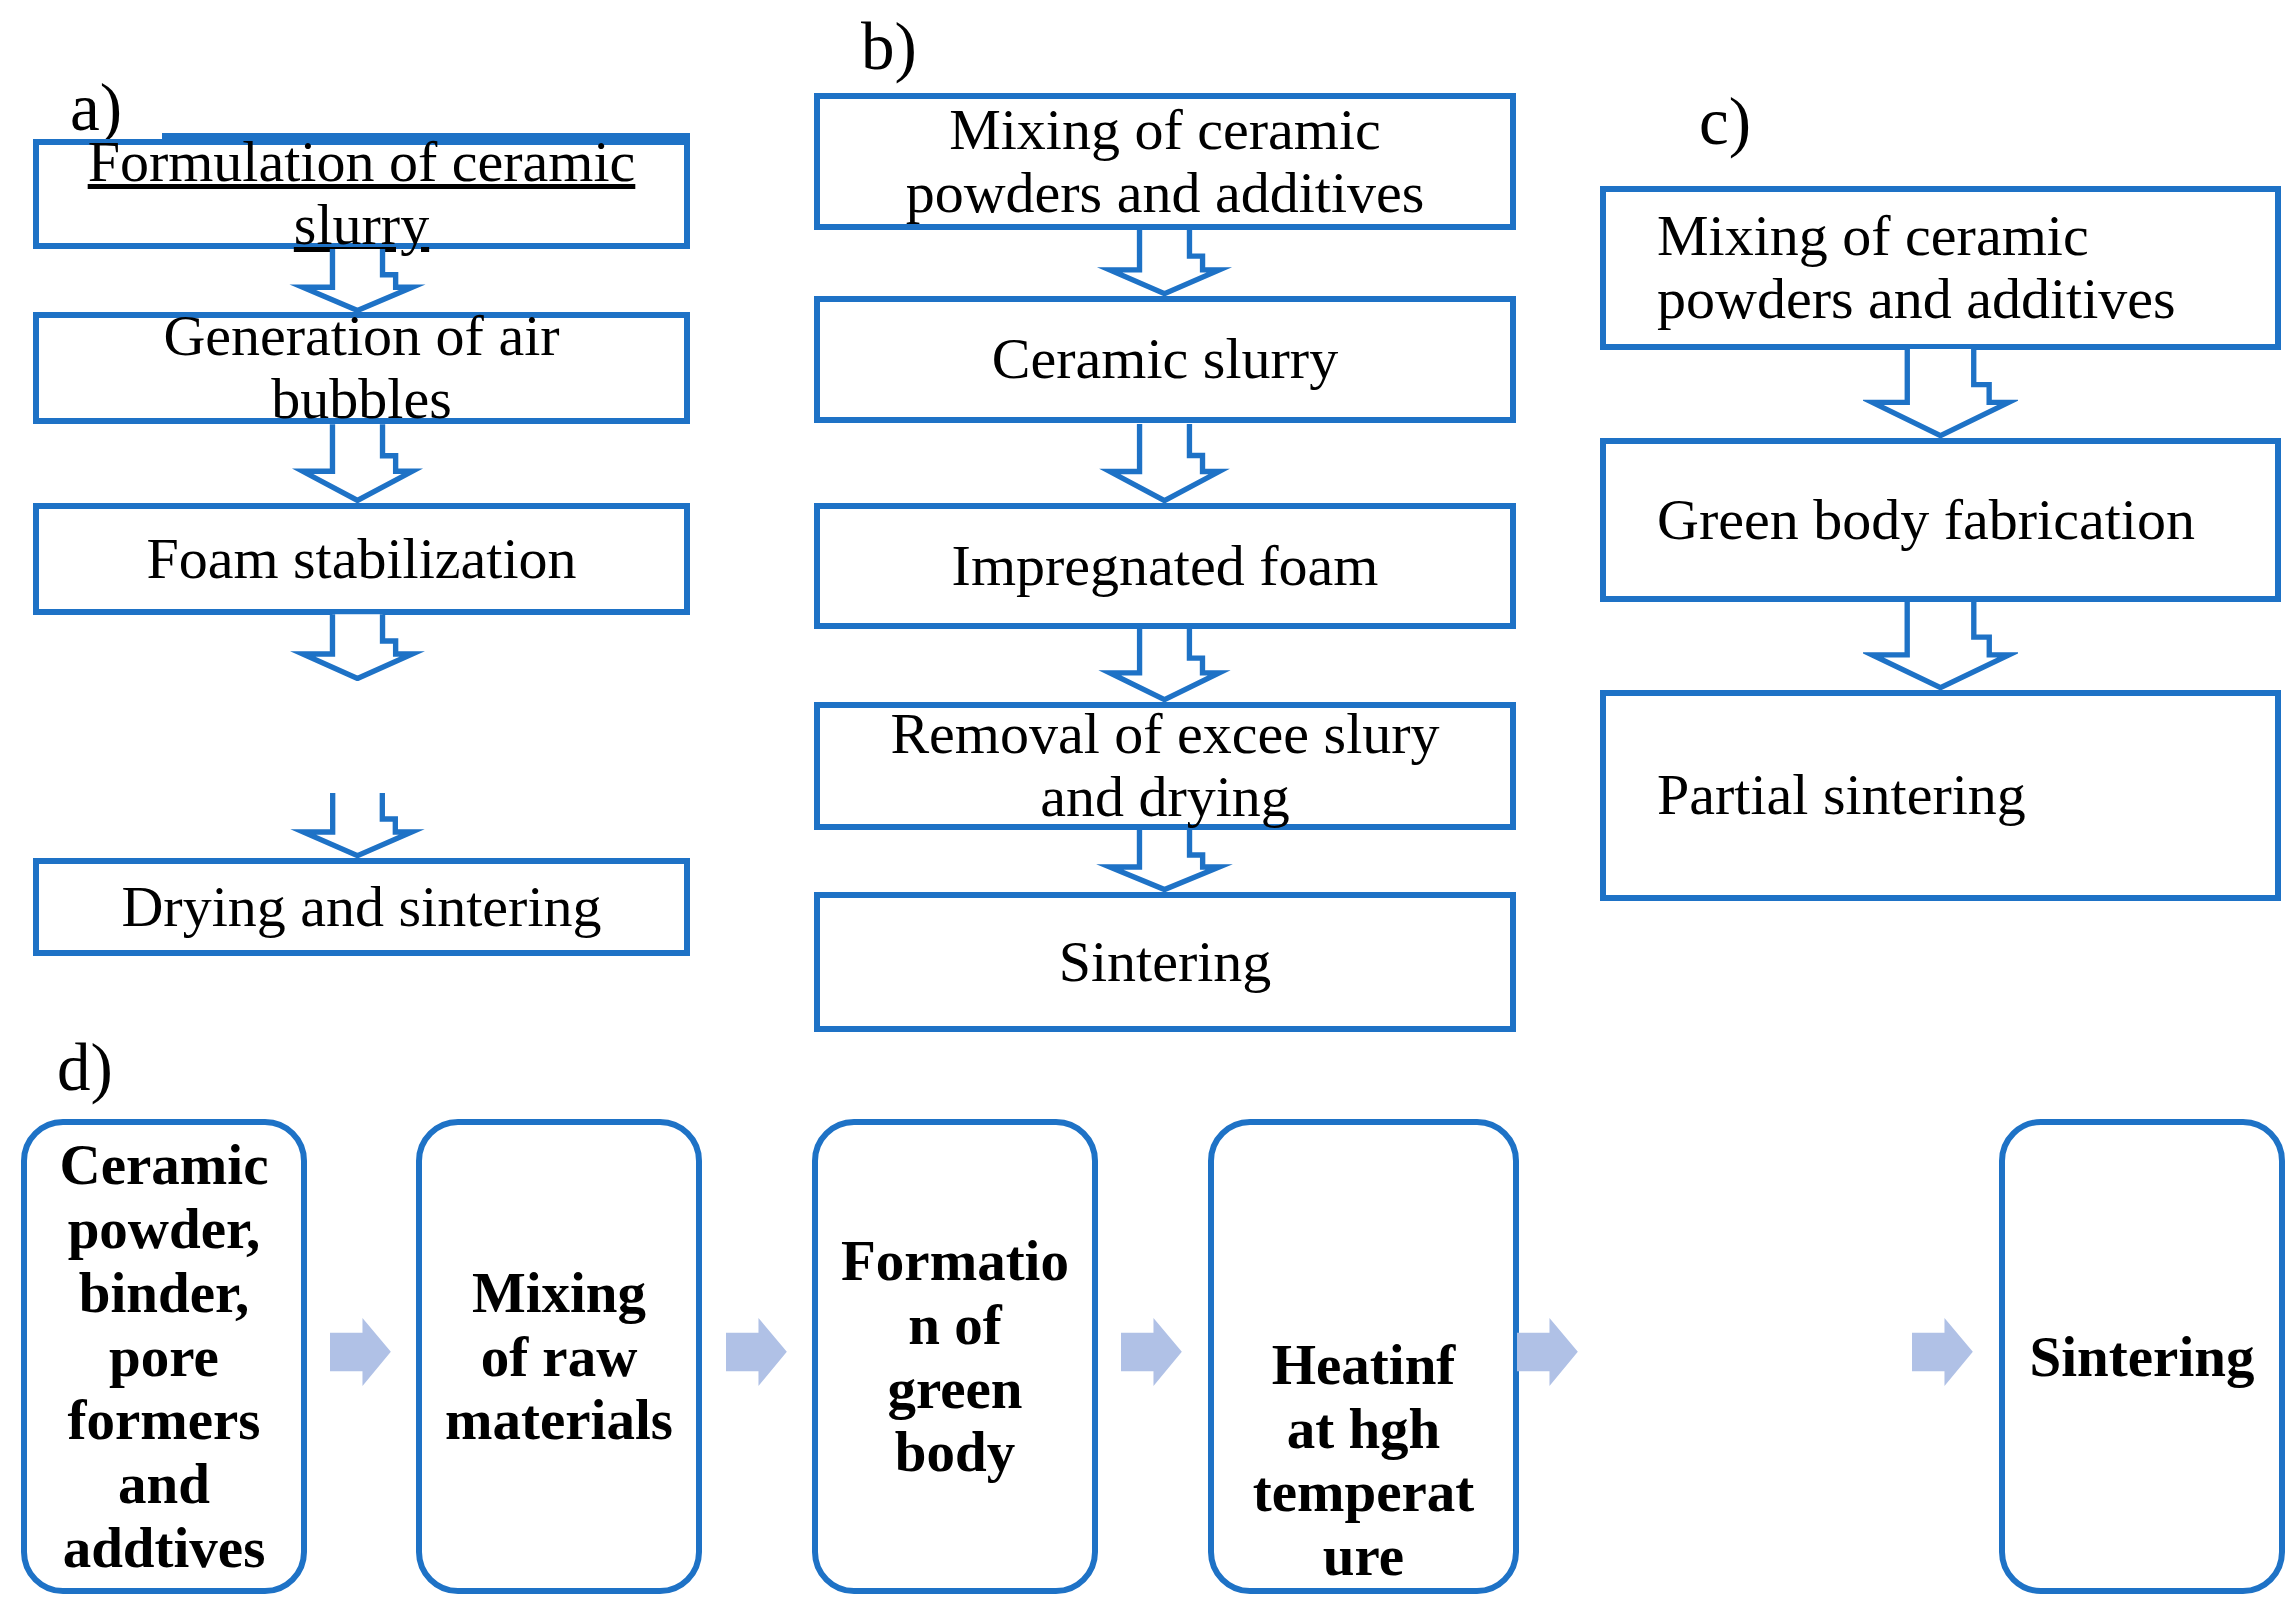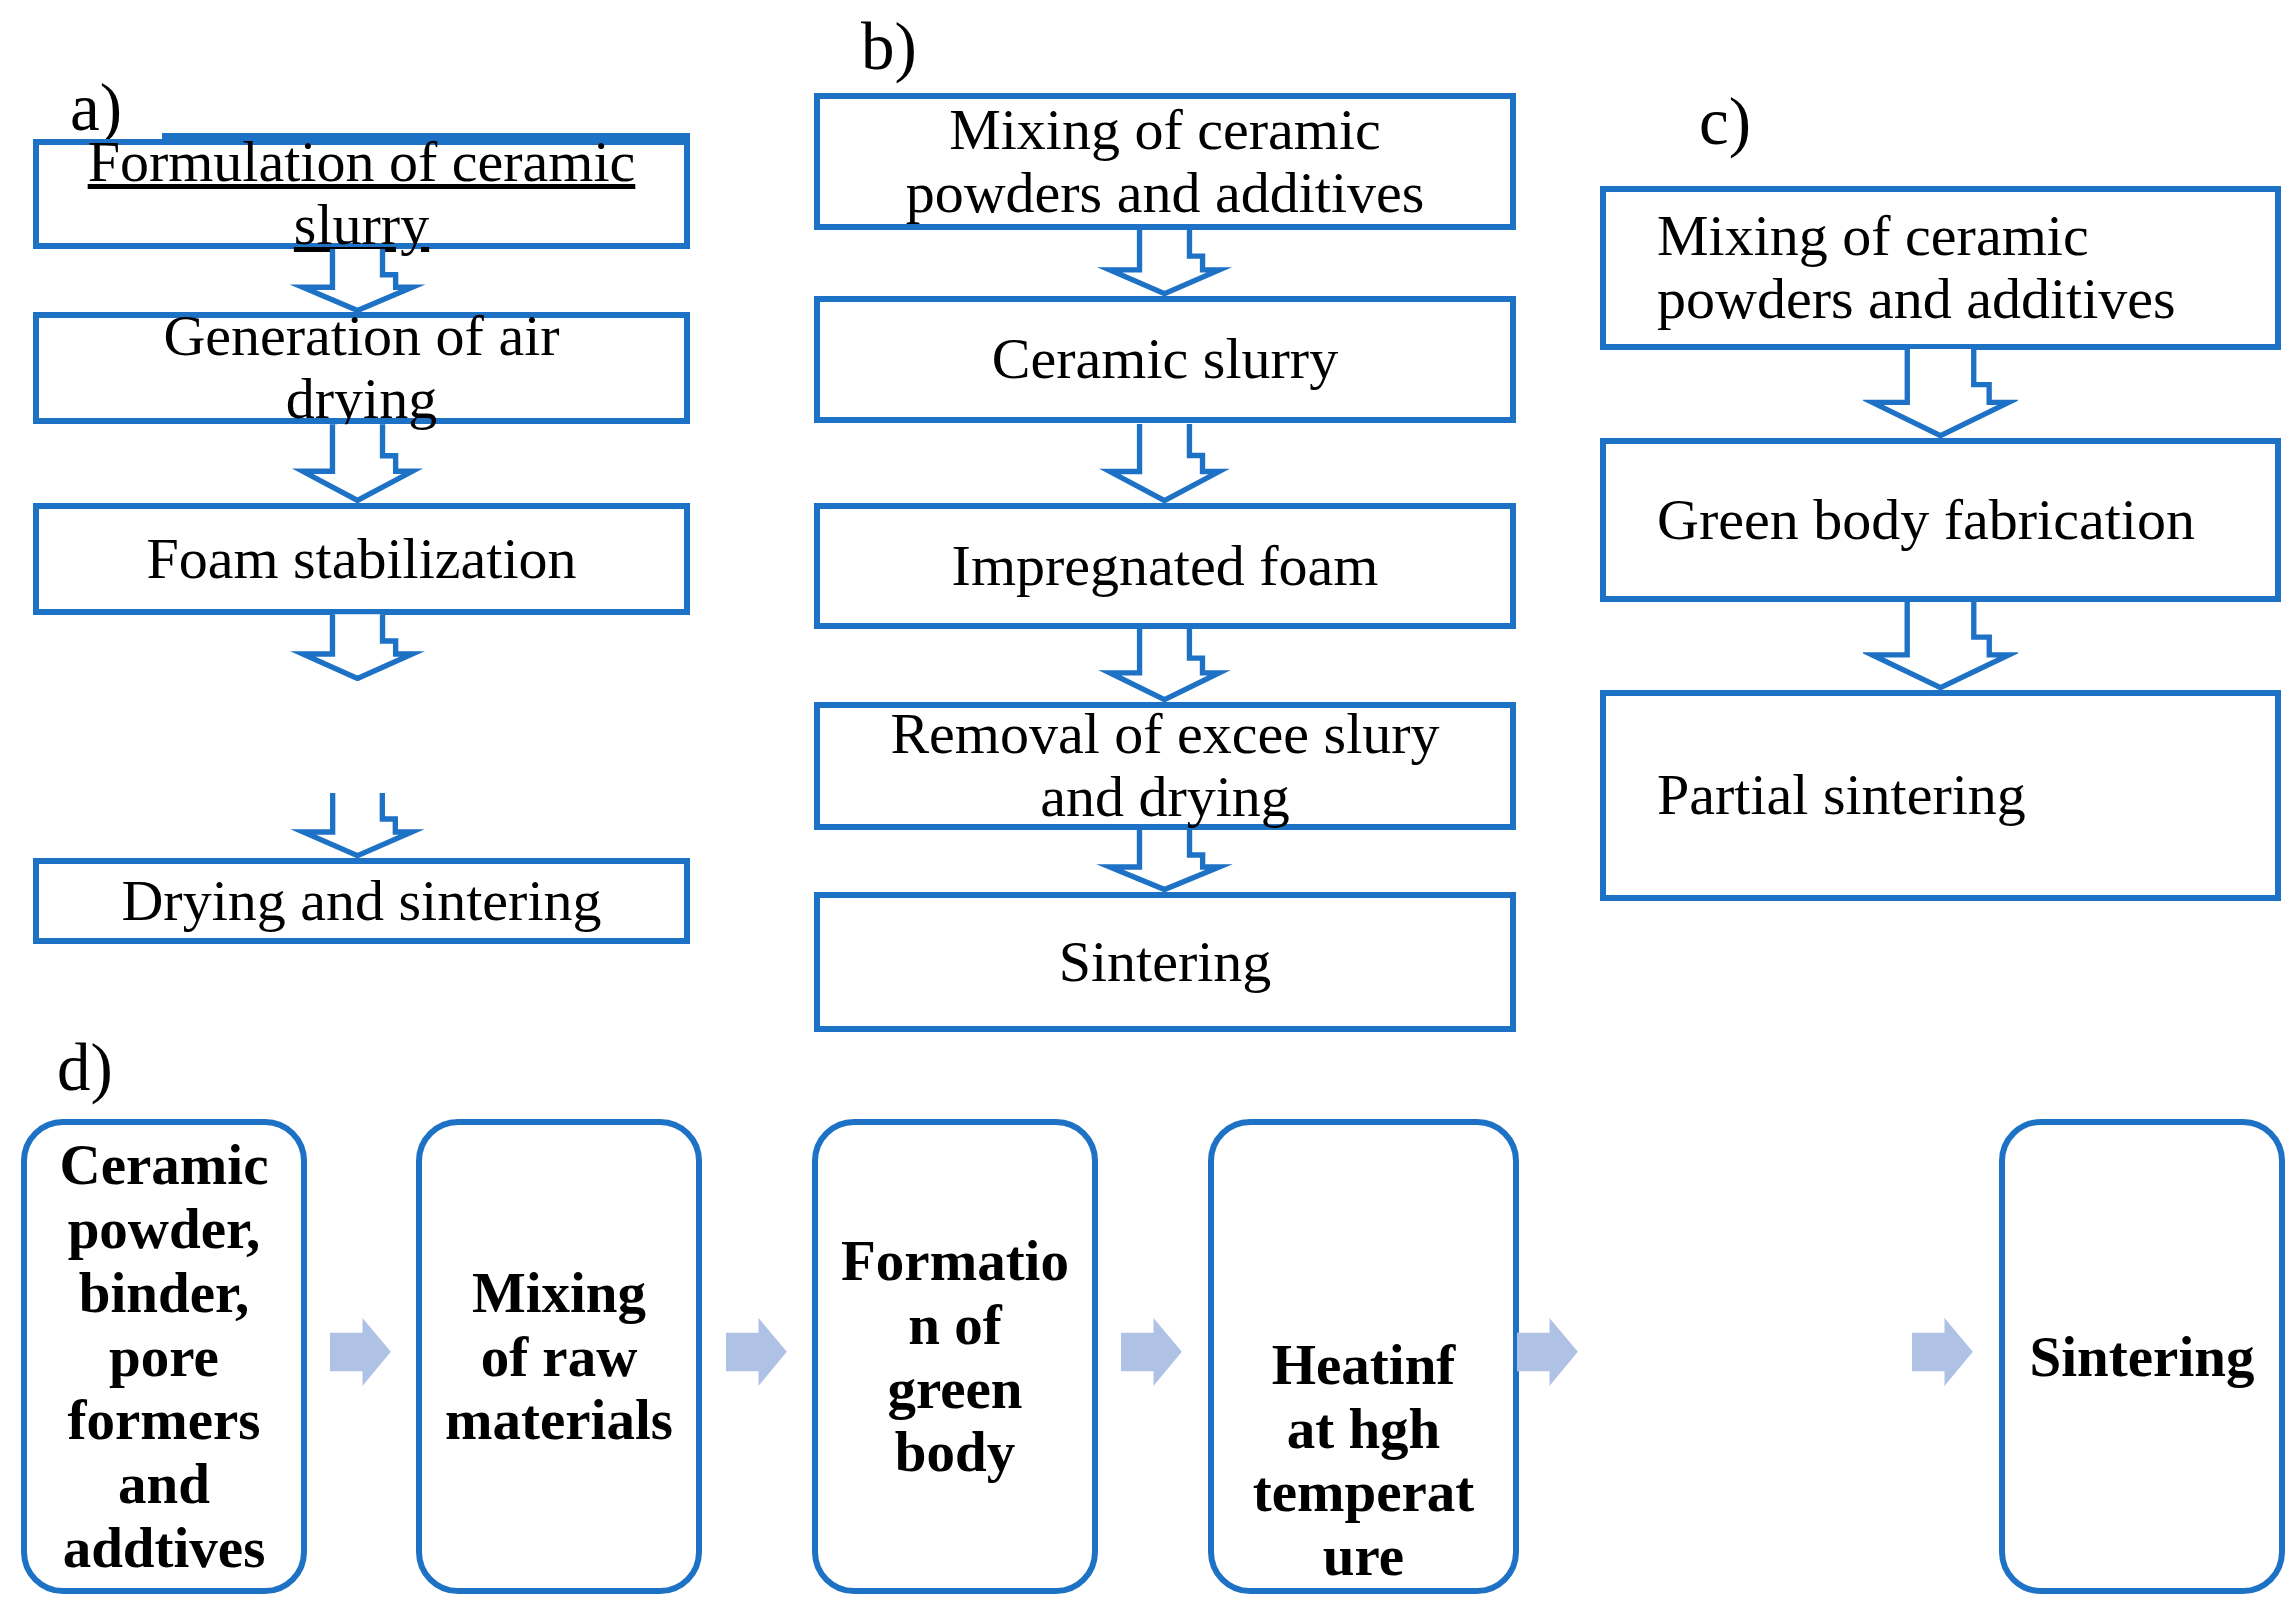--- a/index.html
+++ b/index.html
@@ -56,38 +56,38 @@
   <div class="fbox" style="left:33px;top:139px;width:657px;height:110px;text-decoration:underline;">
     <span class="box-text">Formulation of ceramic
 slurry</span>
   </div>
   <svg class="arrow-svg" style="left:286px;top:249px;" width="143" height="64" viewBox="0 0 240 107">
     <path class="down-arrow-path" d="M78 0 V64 H28 L120 103 L212 64 H184 V43 H162 V0"></path>
   </svg>
 
   <div class="fbox" style="left:33px;top:312px;width:657px;height:112px;">
     <span class="box-text">Generation of air
-drying</span>
+bubbles</span>
   </div>
   <svg class="arrow-svg" style="left:286px;top:424px;" width="143" height="79" viewBox="0 0 240 132">
     <path class="down-arrow-path" d="M78 0 V79 H28 L120 128 L212 79 H184 V53 H162 V0"></path>
   </svg>
 
   <div class="fbox" style="left:33px;top:503px;width:657px;height:112px;">
     <span class="box-text">Foam stabilization</span>
   </div>
   <svg class="arrow-svg" style="left:286px;top:614px;" width="143" height="67" viewBox="0 0 240 112">
     <path class="down-arrow-path" d="M78 0 V67 H28 L120 108 L212 67 H184 V45 H162 V0"></path>
   </svg>
 
   <svg class="arrow-svg" style="left:286px;top:793px;" width="143" height="65" viewBox="0 0 240 110">
     <path class="down-arrow-path" d="M78 0 V66 H28 L120 106 L212 66 H184 V44 H162 V0"></path>
   </svg>
 
-  <div class="fbox" style="left:33px;top:858px;width:657px;height:86px;">
+  <div class="fbox" style="left:33px;top:858px;width:657px;height:98px;">
     <span class="box-text">Drying and sintering</span>
   </div>
 
   <div class="panel-label" style="left:861px;top:13px;">b)</div>
 
   <div class="fbox" style="left:814px;top:93px;width:702px;height:137px;">
     <span class="box-text">Mixing of ceramic
 powders and additives</span>
   </div>
   <svg class="arrow-svg" style="left:1093px;top:230px;" width="143" height="66" viewBox="0 0 240 111">

